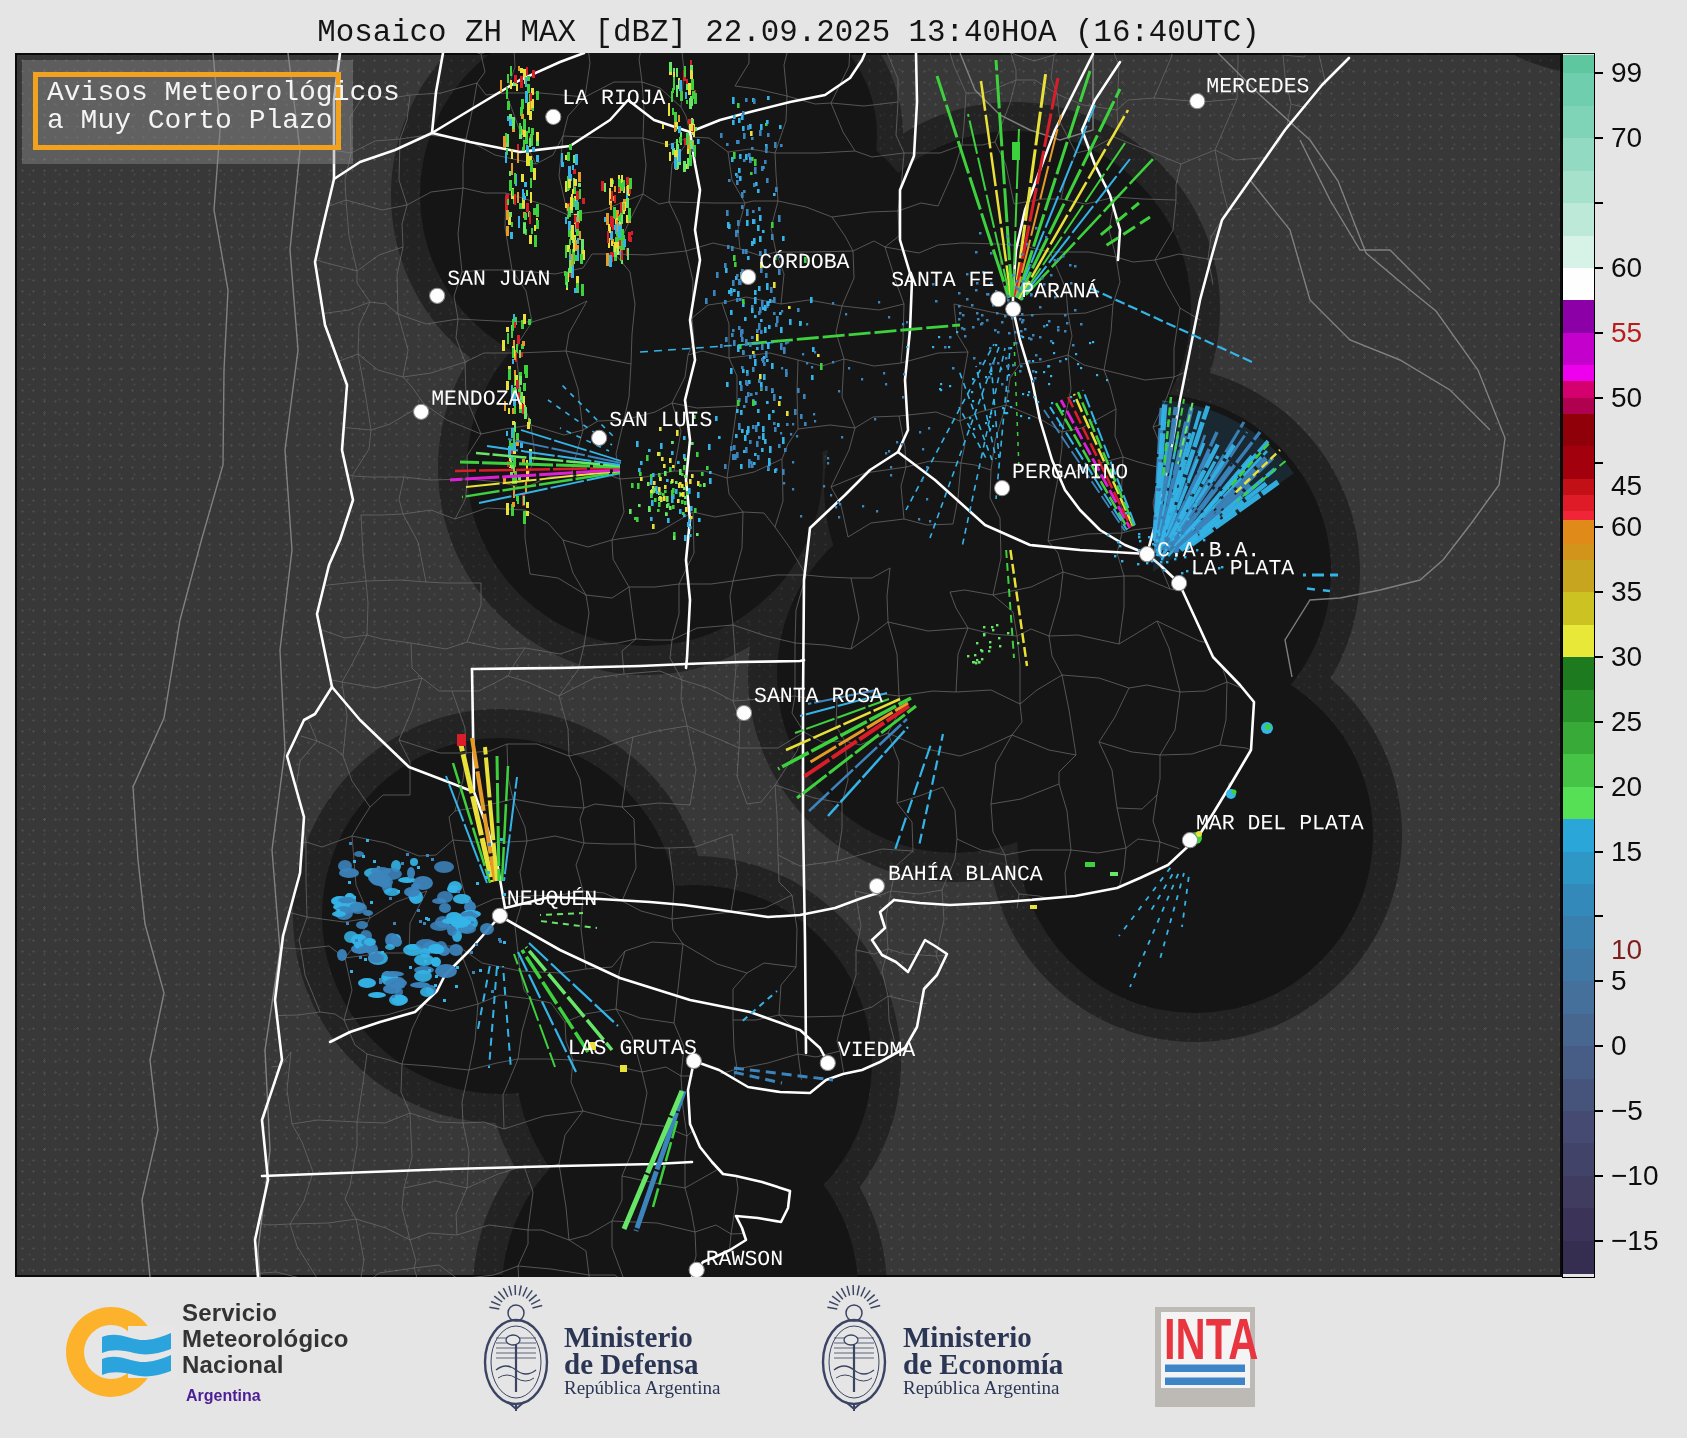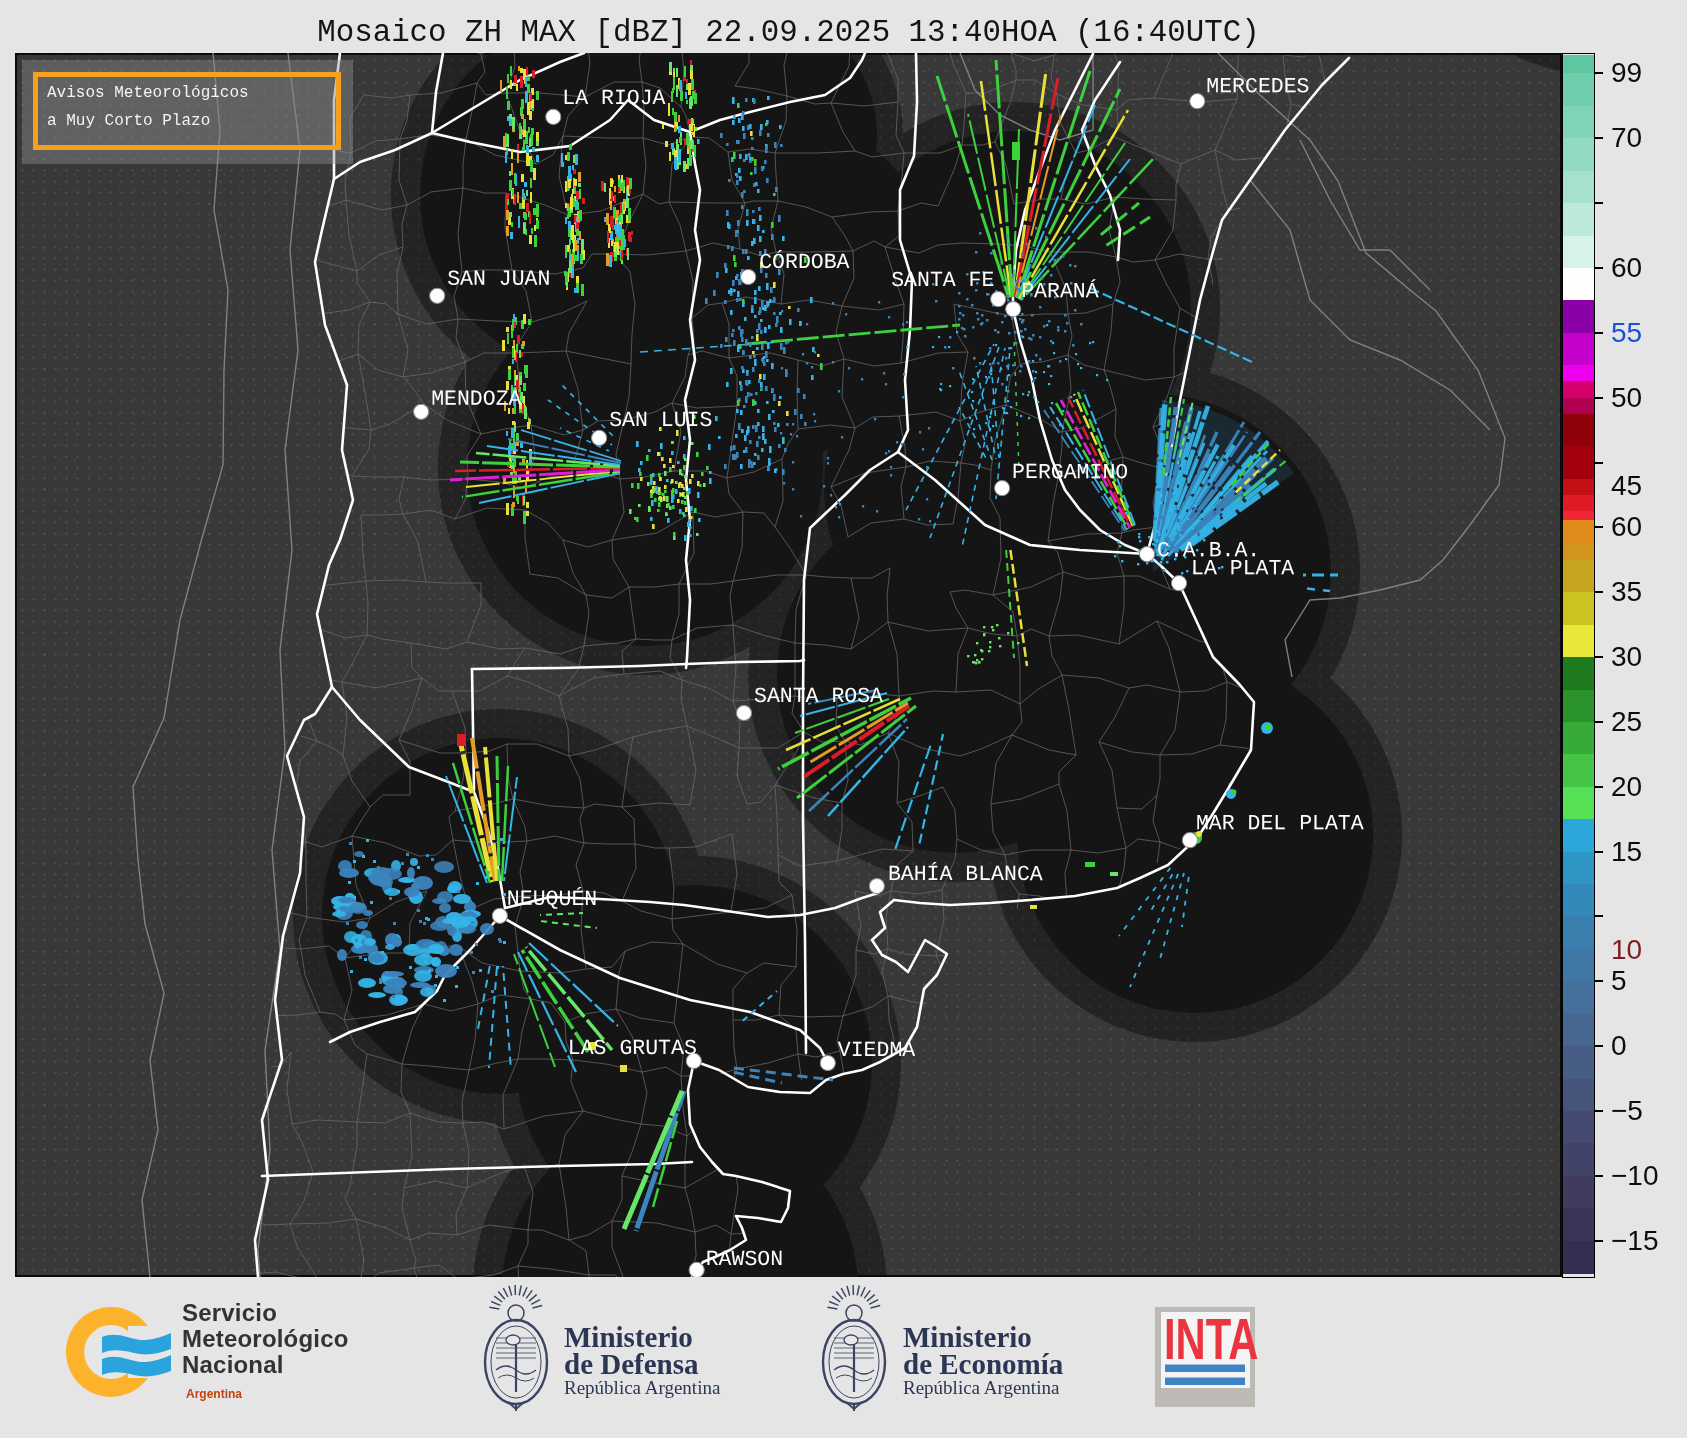--- a/index.html
+++ b/index.html
@@ -3,21 +3,21 @@
 <style>
 html,body{margin:0;padding:0}
 body{width:1687px;height:1438px;background:#e5e5e5;position:relative;overflow:hidden;font-family:"Liberation Sans",sans-serif}
 div{will-change:transform}
 #map{position:absolute;left:15px;top:53px;width:1547px;height:1224px;box-sizing:border-box;border:2px solid #0b0b0b;background-color:#383838;
 background-image:radial-gradient(rgba(205,205,205,0.12) 1px, transparent 1.35px),radial-gradient(rgba(205,205,205,0.07) 1px, transparent 1.35px);
 background-size:11px 11px,15px 15px;background-position:0 0,5px 7px}
 #title{position:absolute;left:15px;top:15px;width:1547px;text-align:center;font-family:"Liberation Mono",monospace;font-size:30.8px;color:#141414;white-space:pre;will-change:transform}
 #avisos{position:absolute;left:22px;top:60px;width:331px;height:104px;background:rgba(145,145,145,0.42);z-index:5}
 #avisos .o{position:absolute;left:11px;top:12px;width:298px;height:68px;border:5px solid #f2a21f;background:rgba(120,120,120,0.15)}
-#avisos .t{position:absolute;left:25px;top:19px;font-family:"Liberation Mono",monospace;font-size:16px;line-height:28px;color:#f4f4f4;white-space:pre;will-change:transform}
+#avisos .t{position:absolute;left:25px;top:19px;font-family:"Liberation Mono",monospace;font-size:28px;line-height:28px;color:#f4f4f4;white-space:pre;will-change:transform}
 </style></head>
 <body>
 <div id="map"></div>
 <svg style="position:absolute;left:15px;top:53px;will-change:transform;opacity:0.999" width="1547" height="1224" viewBox="15 53 1547 1224">
 <g opacity="0.42" fill="#0a0a0a">
       <circle cx="598" cy="195" r="207"></circle>
       <circle cx="760" cy="285" r="207"></circle>
       <circle cx="645" cy="468" r="207"></circle>
       <circle cx="1013" cy="309" r="207"></circle>
       <circle cx="1002" cy="488" r="207"></circle>
@@ -1756,21 +1756,21 @@
 <div style="position:absolute;left:1561.5px;top:53.0px;width:31px;height:1222.5px;border:1.5px solid #000"></div>
 <div style="position:absolute;left:1594px;top:72.4px;width:9px;height:2.4px;background:#000"></div>
 <div style="position:absolute;left:1611px;top:57.4px;font:28px 'Liberation Sans',sans-serif;color:#0d0d0d">99</div>
 <div style="position:absolute;left:1594px;top:137.2px;width:9px;height:2.4px;background:#000"></div>
 <div style="position:absolute;left:1611px;top:122.2px;font:28px 'Liberation Sans',sans-serif;color:#0d0d0d">70</div>
 <div style="position:absolute;left:1594px;top:202.1px;width:9px;height:2.4px;background:#000"></div>
 <div style="position:absolute;left:1700px;top:187.1px;font:28px 'Liberation Sans',sans-serif;color:#6d28d9">65</div>
 <div style="position:absolute;left:1594px;top:266.9px;width:9px;height:2.4px;background:#000"></div>
 <div style="position:absolute;left:1611px;top:251.9px;font:28px 'Liberation Sans',sans-serif;color:#0d0d0d">60</div>
 <div style="position:absolute;left:1594px;top:331.8px;width:9px;height:2.4px;background:#000"></div>
-<div style="position:absolute;left:1611px;top:316.8px;font:28px 'Liberation Sans',sans-serif;color:#1d4ed8">55</div>
+<div style="position:absolute;left:1611px;top:316.8px;font:28px 'Liberation Sans',sans-serif;color:#b91c1c">55</div>
 <div style="position:absolute;left:1594px;top:396.6px;width:9px;height:2.4px;background:#000"></div>
 <div style="position:absolute;left:1611px;top:381.6px;font:28px 'Liberation Sans',sans-serif;color:#0d0d0d">50</div>
 <div style="position:absolute;left:1594px;top:461.5px;width:9px;height:2.4px;background:#000"></div>
 <div style="position:absolute;left:1611px;top:470px;font:28px 'Liberation Sans',sans-serif;color:#0d0d0d">45</div>
 <div style="position:absolute;left:1594px;top:526.3px;width:9px;height:2.4px;background:#000"></div>
 <div style="position:absolute;left:1611px;top:511.3px;font:28px 'Liberation Sans',sans-serif;color:#0d0d0d">60</div>
 <div style="position:absolute;left:1594px;top:591.2px;width:9px;height:2.4px;background:#000"></div>
 <div style="position:absolute;left:1611px;top:576.2px;font:28px 'Liberation Sans',sans-serif;color:#0d0d0d">35</div>
 <div style="position:absolute;left:1594px;top:656.0px;width:9px;height:2.4px;background:#000"></div>
 <div style="position:absolute;left:1611px;top:641.0px;font:28px 'Liberation Sans',sans-serif;color:#0d0d0d">30</div>
@@ -1786,21 +1786,21 @@
 <div style="position:absolute;left:1611px;top:965.3px;font:28px 'Liberation Sans',sans-serif;color:#0d0d0d">5</div>
 <div style="position:absolute;left:1594px;top:1045.1px;width:9px;height:2.4px;background:#000"></div>
 <div style="position:absolute;left:1611px;top:1030.1px;font:28px 'Liberation Sans',sans-serif;color:#0d0d0d">0</div>
 <div style="position:absolute;left:1594px;top:1110.0px;width:9px;height:2.4px;background:#000"></div>
 <div style="position:absolute;left:1611px;top:1095.0px;font:28px 'Liberation Sans',sans-serif;color:#0d0d0d">−5</div>
 <div style="position:absolute;left:1594px;top:1174.8px;width:9px;height:2.4px;background:#000"></div>
 <div style="position:absolute;left:1611px;top:1159.8px;font:28px 'Liberation Sans',sans-serif;color:#0d0d0d">−10</div>
 <div style="position:absolute;left:1594px;top:1239.7px;width:9px;height:2.4px;background:#000"></div>
 <div style="position:absolute;left:1611px;top:1224.7px;font:28px 'Liberation Sans',sans-serif;color:#0d0d0d">−15</div>
 <div style="position:absolute;left:182px;top:1300px;font-size:24px;font-weight:bold;letter-spacing:0.2px;color:#333;line-height:26px">Servicio<br>Meteorológico<br>Nacional</div>
-<div style="position:absolute;left:186px;top:1387px;font-size:12px;font-weight:bold;color:#c2410c">Argentina</div>
+<div style="position:absolute;left:186px;top:1387px;font-size:16px;font-weight:bold;color:#4c1d95">Argentina</div>
 <div style="position:absolute;left:564px;top:1324px;font-family:'Liberation Serif',serif;font-weight:bold;font-size:29px;color:#2b3554;line-height:27px">Ministerio<br>de Defensa</div>
 <div style="position:absolute;left:564px;top:1377px;font-family:'Liberation Serif',serif;font-size:19px;color:#2b3554">República Argentina</div>
 <div style="position:absolute;left:903px;top:1324px;font-family:'Liberation Serif',serif;font-weight:bold;font-size:29px;color:#2b3554;line-height:27px">Ministerio<br>de Economía</div>
 <div style="position:absolute;left:903px;top:1377px;font-family:'Liberation Serif',serif;font-size:19px;color:#2b3554">República Argentina</div>
 <svg style="position:absolute;left:0;top:0;will-change:transform" width="1687" height="1438" viewBox="0 0 1687 1438">
 <g>
 <circle cx="111" cy="1352" r="45" fill="#fcb32b"></circle>
 <circle cx="111" cy="1352" r="27" fill="#e6e6e6"></circle>
 <rect x="128" y="1326" width="50" height="52" fill="#e6e6e6"></rect>
 <path d="M102 1337 C118 1330 132 1341 146 1340 C156 1339 164 1336 171 1333 L171 1349 C158 1354 146 1356 134 1353 C122 1350 112 1349 102 1353 Z" fill="#2ba3dc"></path>

